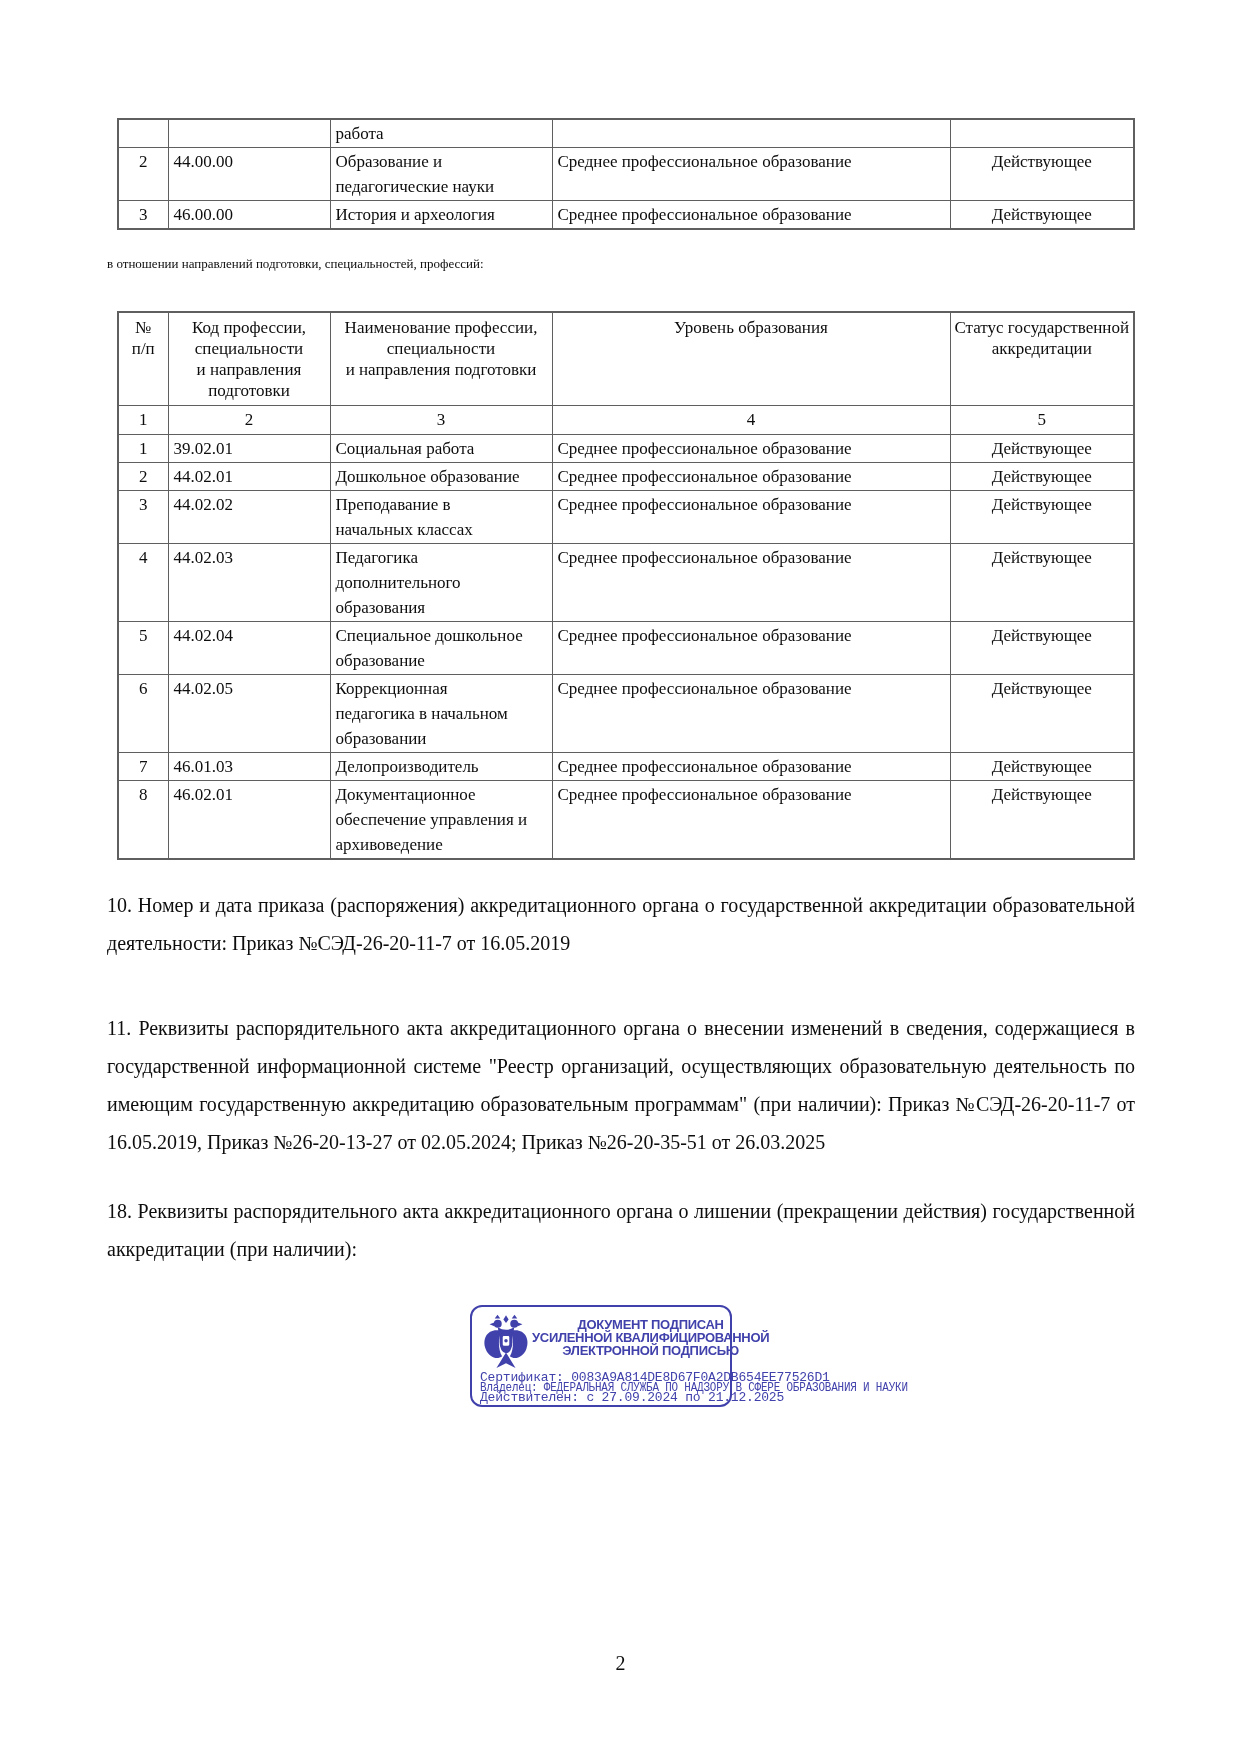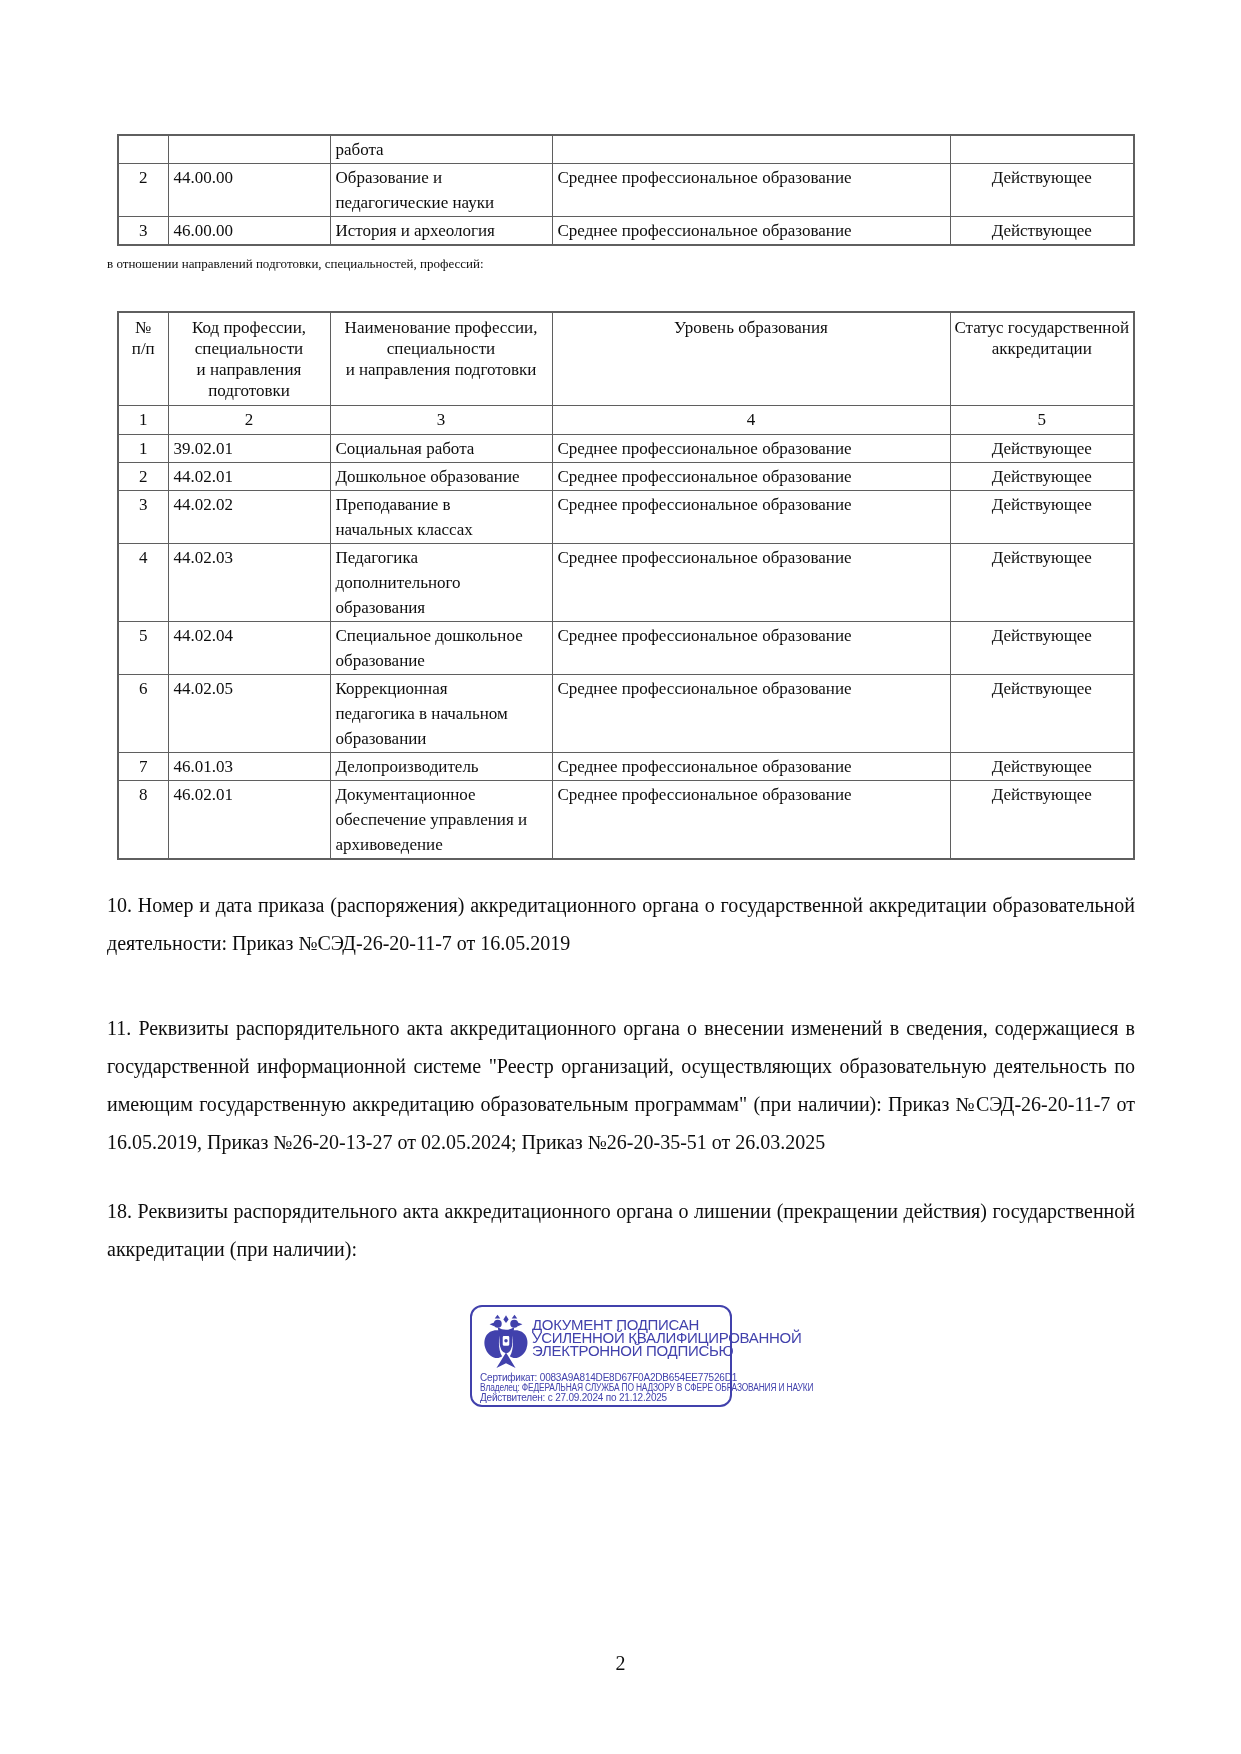--- a/index.html
+++ b/index.html
@@ -29,21 +29,21 @@
     line-height: 25px;
     font-weight: normal;
     overflow: hidden;
   }
   .doc-table th { line-height: 21px; padding: 4px 3px; text-align: center; }
   .center  { text-align: center; }
   .left    { text-align: left; }
   .preline { white-space: pre-line; }
   .nums-row td { line-height: 26px; }
 
-  .t-top  { position: absolute; top: 134px; left: 117px; }
+  .t-top  { position: absolute; top: 118px; left: 117px; }
   .t-main { position: absolute; top: 311px; left: 117px; }
 
   
   .para {
     position: absolute;
     left: 107px;
     width: 1028px;
     font-size: 20px;
     line-height: 38px;
     text-align: justify;
@@ -65,28 +65,29 @@
     border-radius: 12px;
     padding: 6px 8px 4px 8px;
     color: #4141ac;
     font-family: "Liberation Sans", sans-serif;
     background: #ffffff;
   }
   .stamp-top { display: flex; align-items: flex-start; }
   .stamp-crest { flex: 0 0 52px; height: 58px; }
   .stamp-title {
     flex: 1 1 auto;
-    font-weight: normal;
-    font-size: 15px;
+    text-align: center;
+    font-weight: bold;
+    font-size: 13px;
     line-height: 13px;
     letter-spacing: -0.3px;
     padding-top: 5px;
     white-space: nowrap;
   }
-  .stamp-lines { margin-top: 2px; font-size: 10px; line-height: 10px; letter-spacing: -0.2px; }
+  .stamp-lines { margin-top: 2px; font-size: 13px; line-height: 10px; letter-spacing: -0.2px; font-family: Liberation Mono, monospace; }
   .stamp-line { white-space: nowrap; }
   .squish { transform: scaleX(0.84); transform-origin: 0 50%; }
 
   
   .page-num {
     position: absolute;
     left: 0; top: 1652px;
     width: 1241px;
     text-align: center;
     font-size: 20px;

